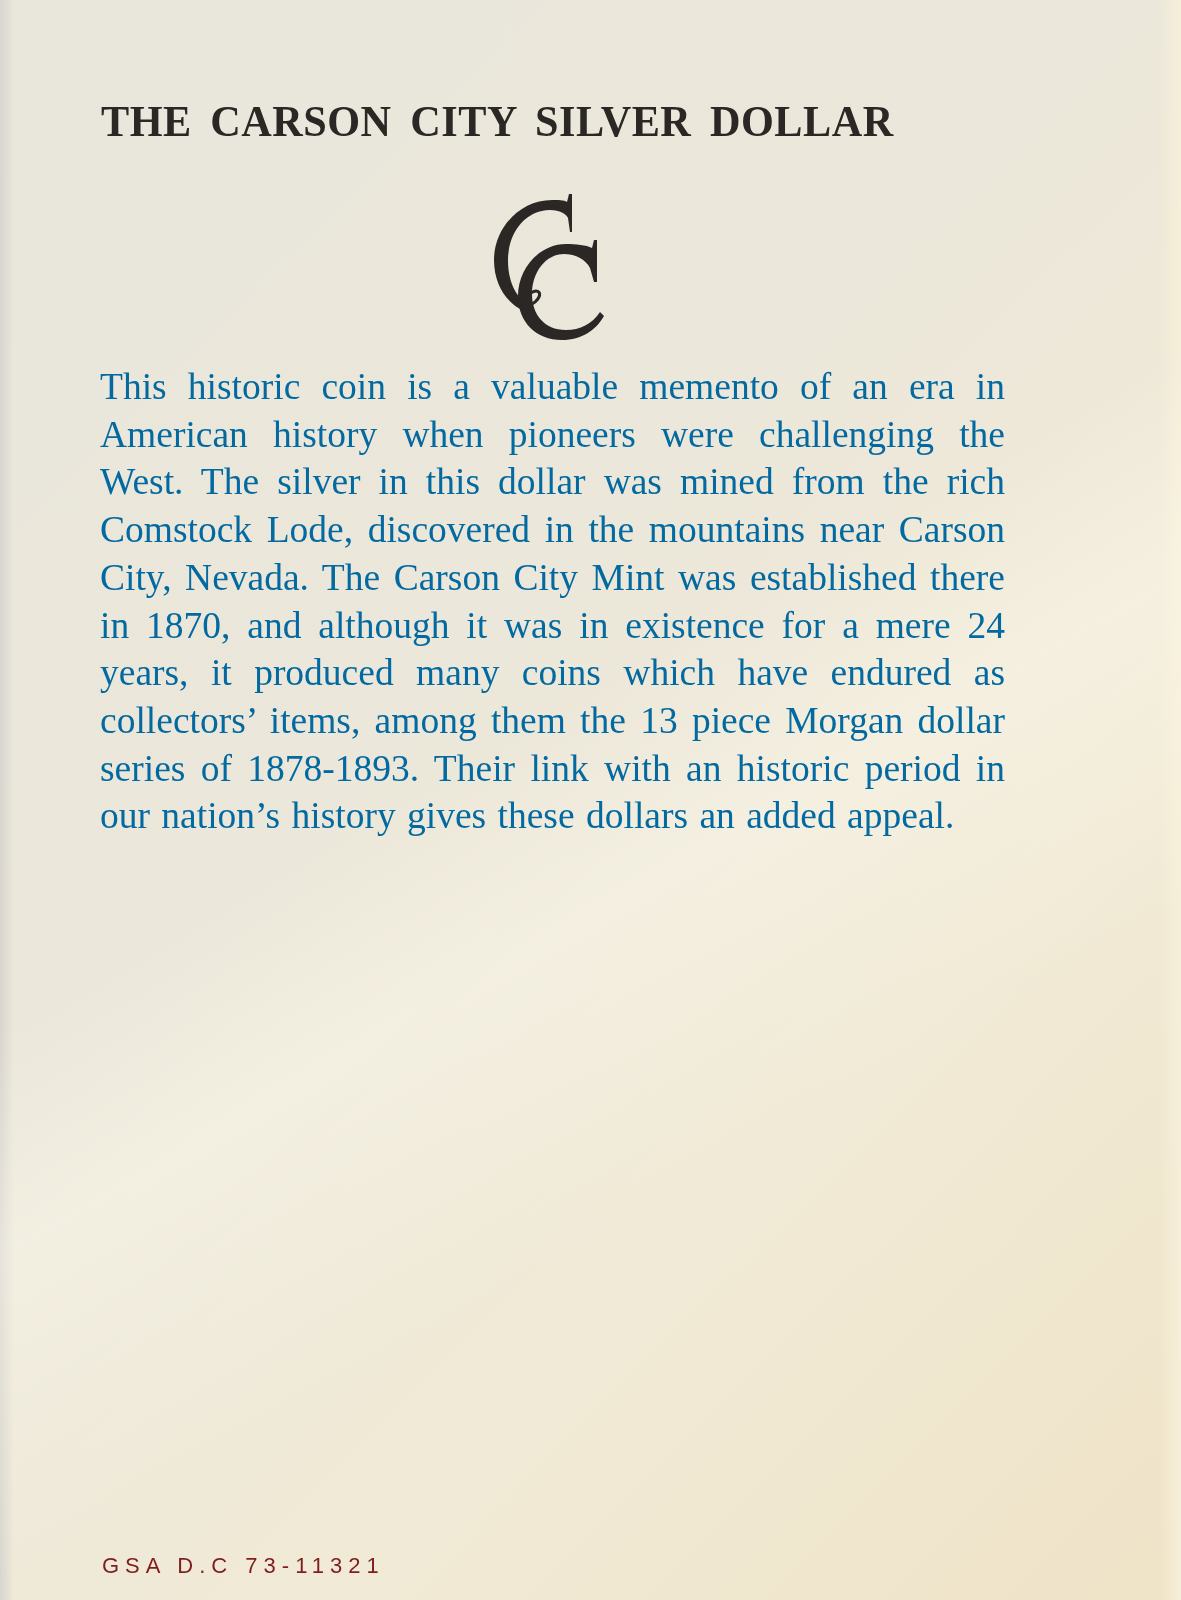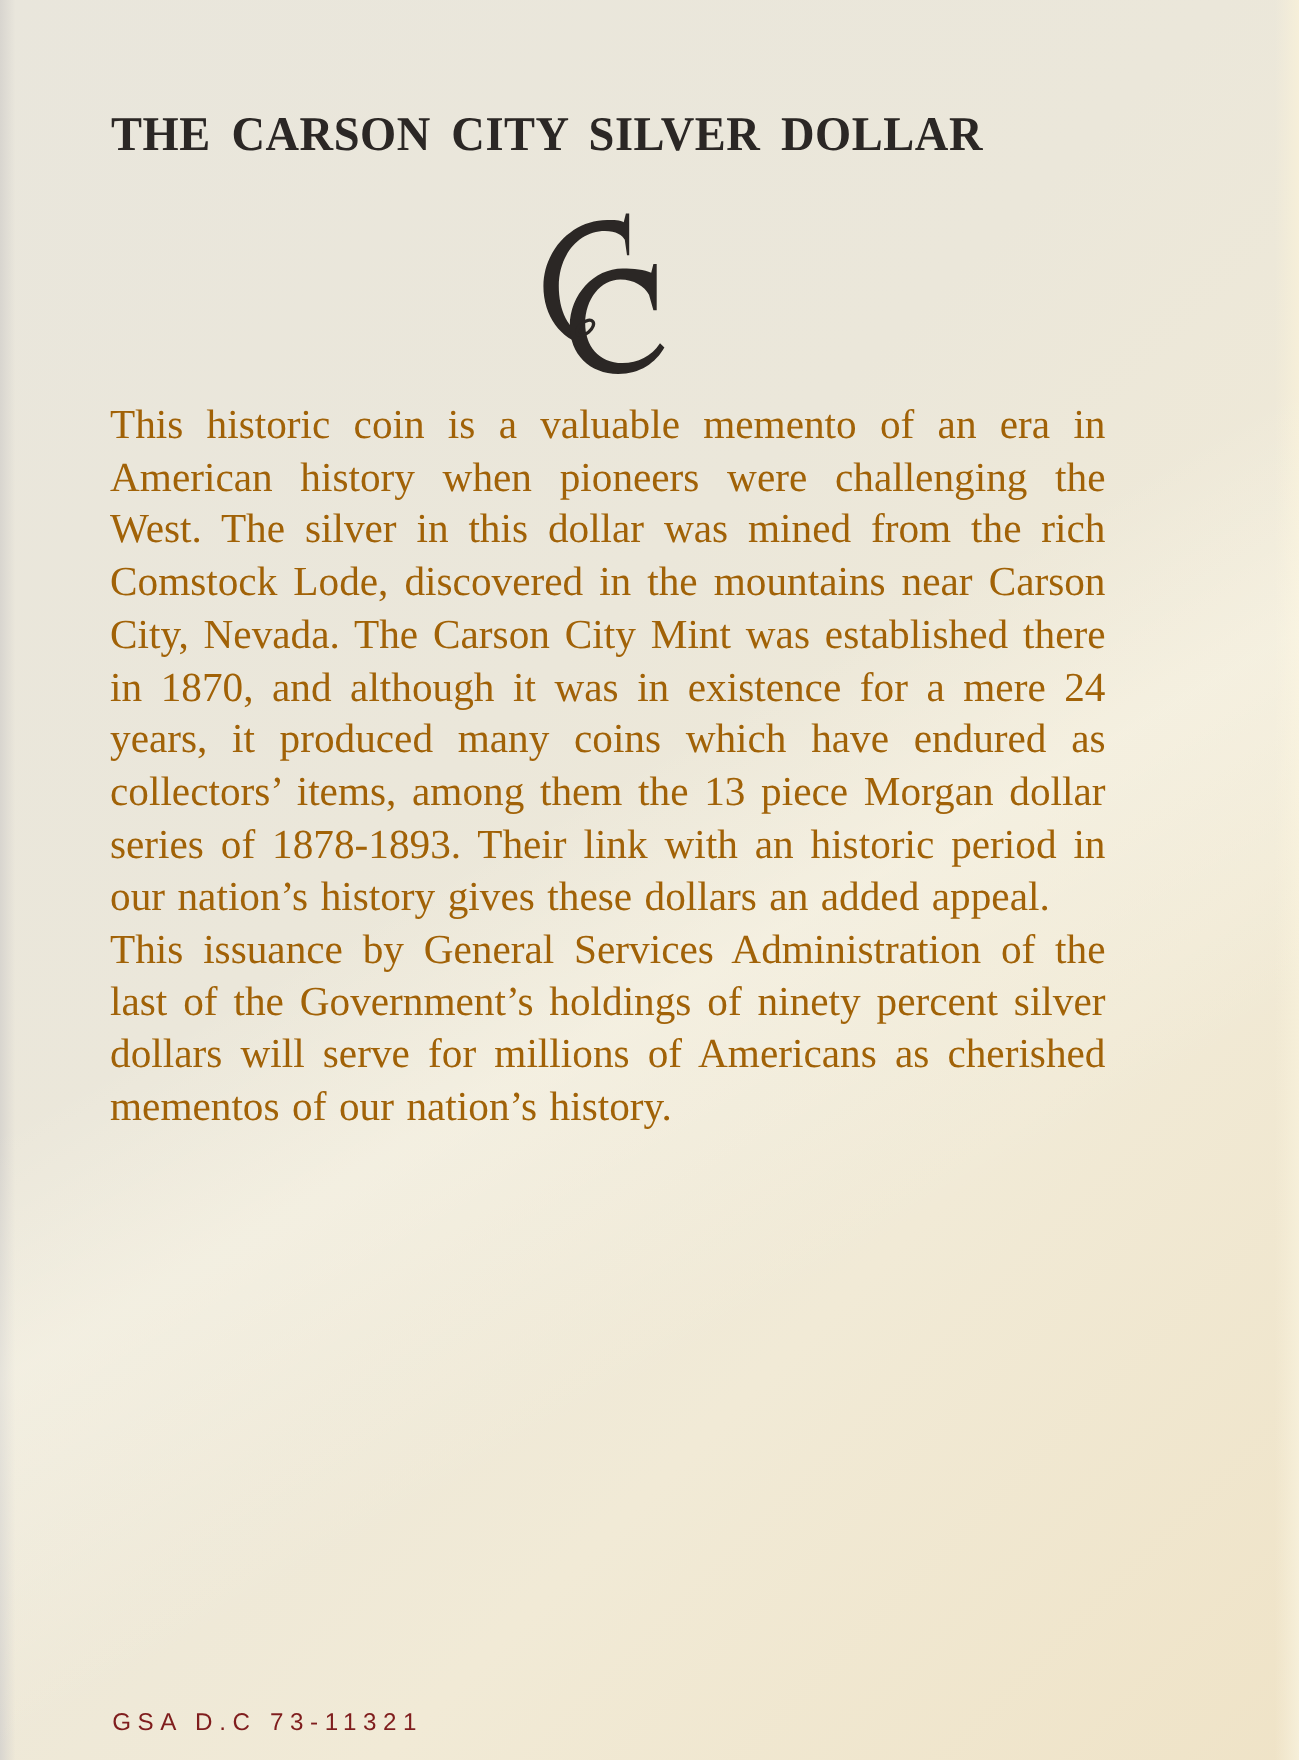--- a/index.html
+++ b/index.html
@@ -27,21 +27,21 @@
     position: absolute; left: 101px; top: 96px; width: 900px;
     font-weight: bold; font-size: 44px; letter-spacing: 0.5px;
     word-spacing: 8px; color: #2b2725; white-space: nowrap;
     transform: scaleX(0.96); transform-origin: left;
   }
   .monogram {
     position: absolute; left: 480px; top: 188px; width: 140px; height: 160px;
   }
   .body-text {
     position: absolute; left: 100px; top: 363px; width: 905px;
-    font-size: 37.5px; line-height: 47.7px; color: #a16207;
+    font-size: 37.5px; line-height: 47.7px; color: #0369a1;
   }
   .para {
     margin: 0; text-align: justify; text-align-last: left;
     word-spacing: 2px;
   }
   .footer-code {
     position: absolute; left: 102px; top: 1553px;
     font-family: "Liberation Sans", "DejaVu Sans", sans-serif;
     font-size: 22px; letter-spacing: 6px; color: #7f1d1d;
   }
@@ -61,16 +61,15 @@
     <path d="M 72 12 C 40 12 14 40 14 72 C 14 100 30 120 52 126 L 54 120 C 36 112 28 94 28 72 C 28 44 46 22 70 22 C 80 22 86 26 88 30 L 90 44 L 92 44 L 92 6 L 89 6 L 87 14 C 84 12 78 12 72 12 Z" fill="#2b2725"></path>
 
     <path d="M 86 56 C 60 56 38 80 38 108 C 38 134 56 152 82 152 C 102 152 116 142 124 128 L 120 124 C 112 136 100 142 86 142 C 64 142 52 126 52 106 C 52 84 66 66 84 66 C 96 66 106 72 110 80 L 114 94 L 117 94 L 117 52 L 114 52 L 112 60 C 106 57 96 56 86 56 Z" fill="#2b2725"></path>
 
     <ellipse cx="52" cy="110" rx="9" ry="5" transform="rotate(-40 52 110)" fill="none" stroke="#2b2725" stroke-width="3"></ellipse>
   </svg>
 </div>
 
 <div class="body-text">
   <p class="para">This historic coin is a valuable memento of an era in American history when pioneers were challenging the West. The silver in this dollar was mined from the rich Comstock Lode, discovered in the mountains near Carson City, Nevada. The Carson City Mint was established there in 1870, and although it was in existence for a mere 24 years, it produced many coins which have endured as collectors’ items, among them the 13 piece Morgan dollar series of 1878-1893. Their link with an historic period in our nation’s history gives these dollars an added appeal.</p>
-  <p class="para">This issuance by General Services Administration of the last of the Government’s holdings of ninety percent silver dollars will serve for millions of Americans as cherished mementos of our nation’s history.</p>
 </div>
 
 <div class="footer-code">GSA D.C 73-11321</div>
 
 </body></html>

